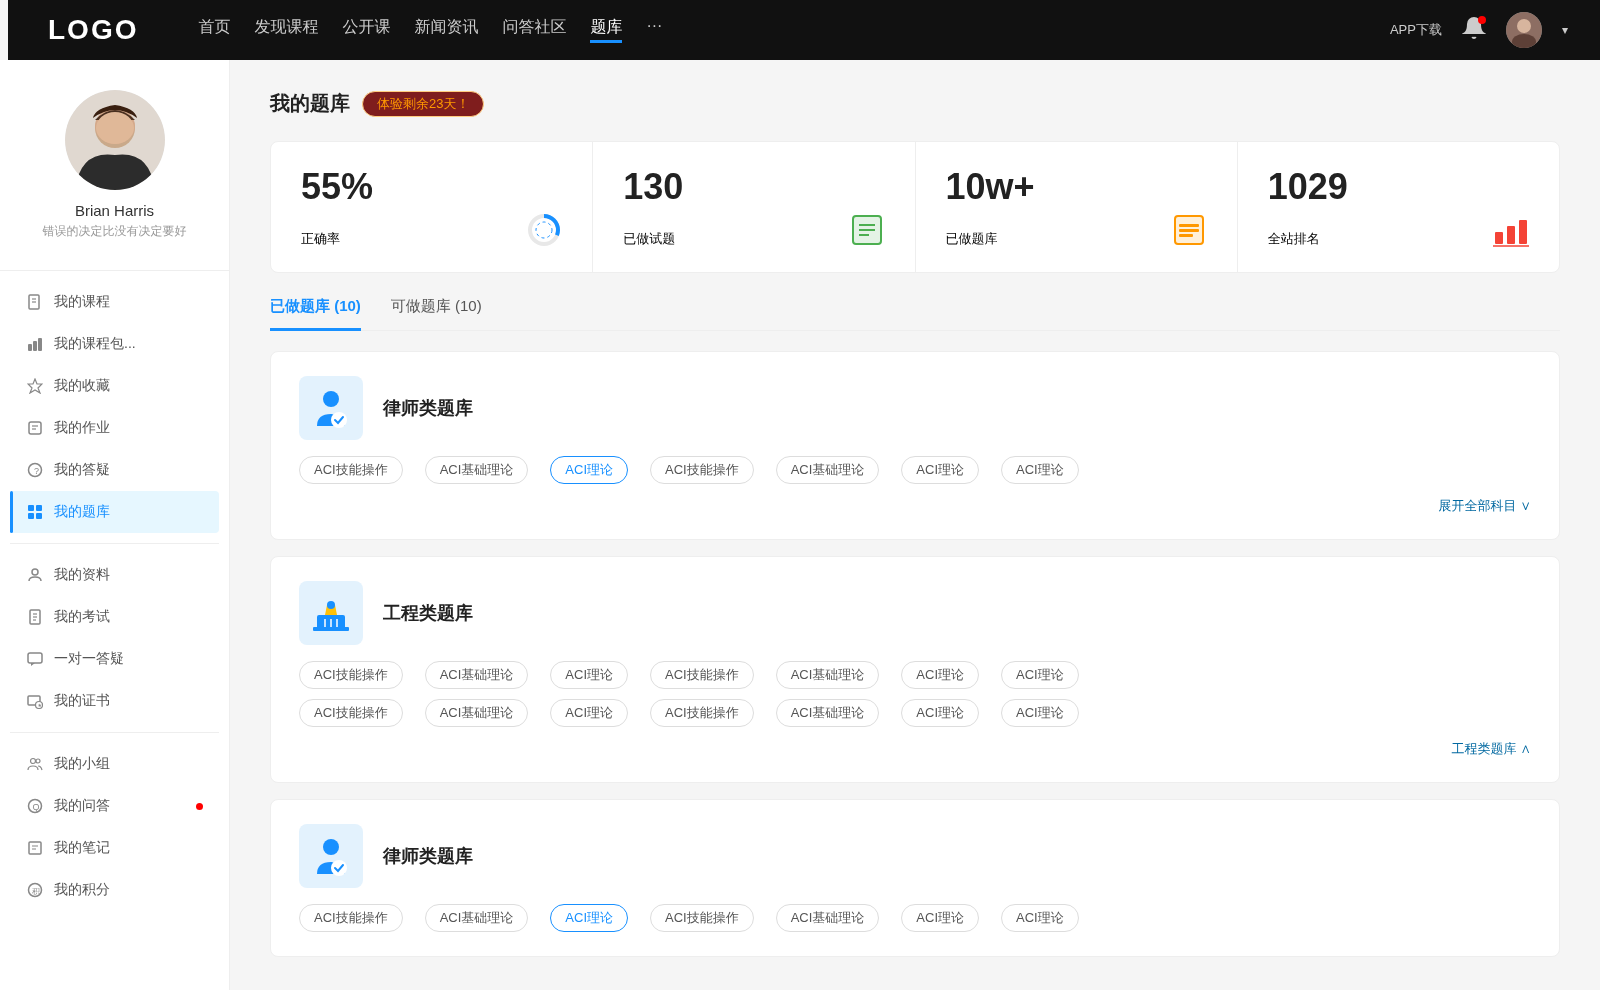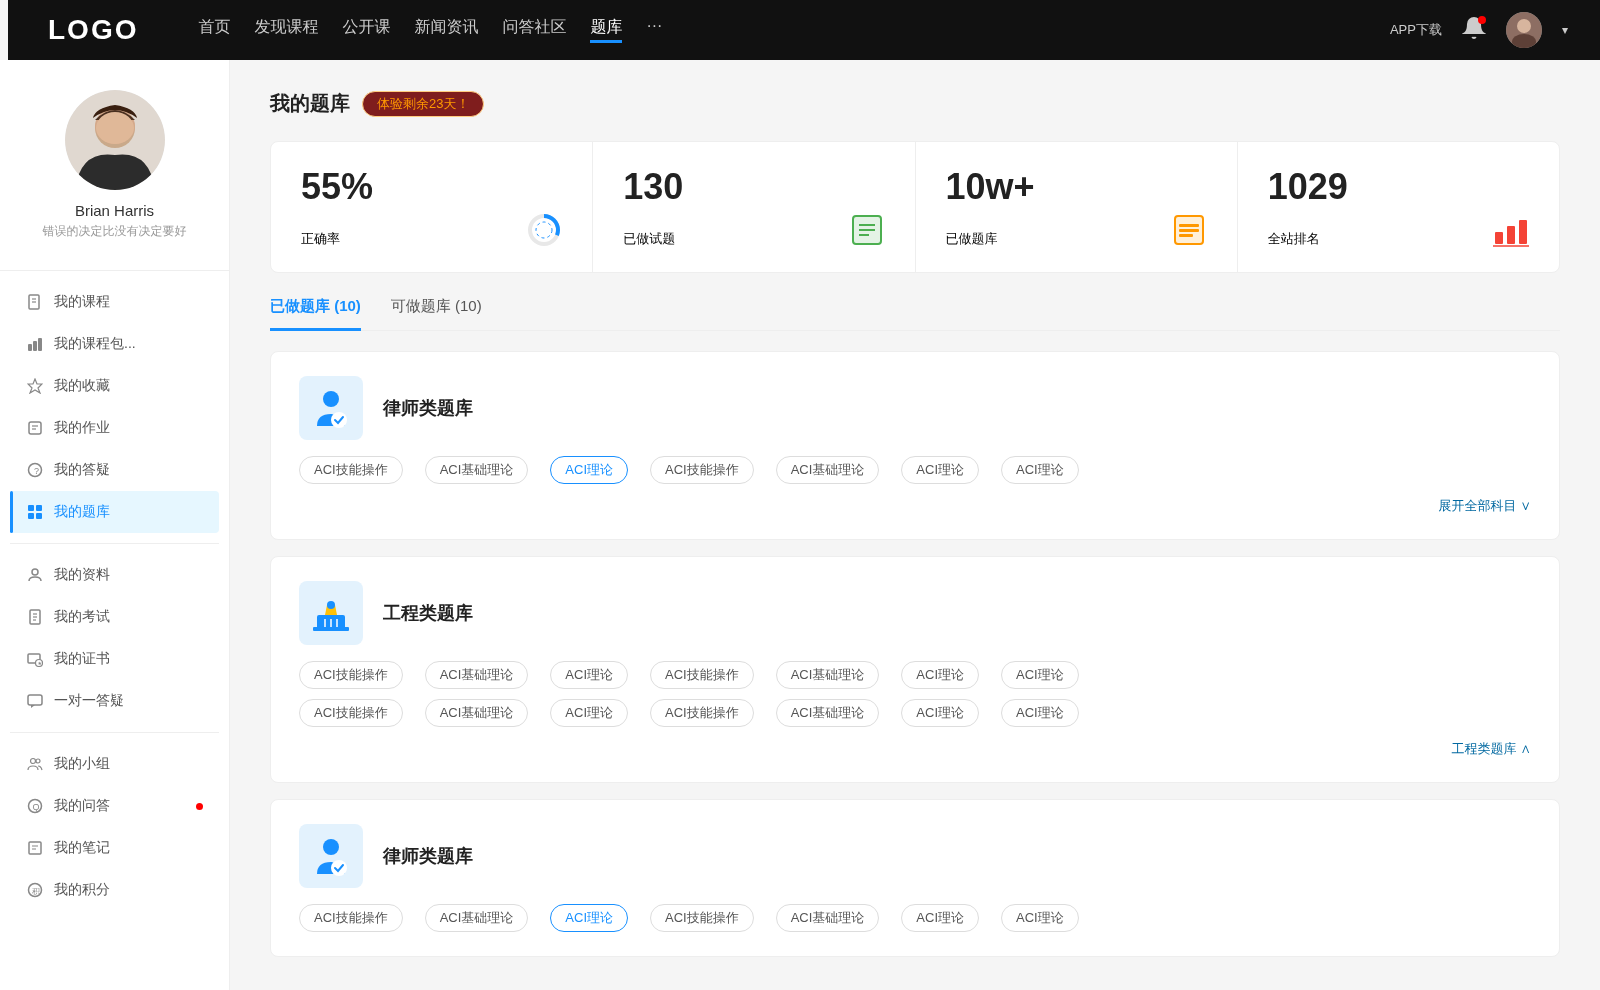--- a/index.html
+++ b/index.html
@@ -239,36 +239,36 @@
               <line x1="6" y1="8" x2="10" y2="8" stroke="#888" stroke-width="1.2"></line>
               <line x1="6" y1="11" x2="9" y2="11" stroke="#888" stroke-width="1.2"></line>
             </svg>
         </span>
         <span class="sidebar-item-label">我的考试</span>
       </div>
 
       <div class="sidebar-item">
         <span class="sidebar-item-icon">
           <svg width="16" height="16" viewBox="0 0 16 16">
+              <rect x="1" y="2" width="14" height="10" rx="2" stroke="#888" stroke-width="1.5" fill="none"></rect>
+              <path d="M4 12 L4 15 L8 12" fill="#888"></path>
+            </svg>
+        </span>
+        <span class="sidebar-item-label">一对一答疑</span>
+      </div>
+
+      <div class="sidebar-item">
+        <span class="sidebar-item-icon">
+          <svg width="16" height="16" viewBox="0 0 16 16">
               <rect x="1" y="3" width="12" height="9" rx="1" stroke="#888" stroke-width="1.5" fill="none"></rect>
               <circle cx="12" cy="12" r="3.5" fill="#fff" stroke="#888" stroke-width="1.2"></circle>
               <text x="10.5" y="14" font-size="5" fill="#888">★</text>
             </svg>
         </span>
         <span class="sidebar-item-label">我的证书</span>
-      </div>
-
-      <div class="sidebar-item">
-        <span class="sidebar-item-icon">
-          <svg width="16" height="16" viewBox="0 0 16 16">
-              <rect x="1" y="2" width="14" height="10" rx="2" stroke="#888" stroke-width="1.5" fill="none"></rect>
-              <path d="M4 12 L4 15 L8 12" fill="#888"></path>
-            </svg>
-        </span>
-        <span class="sidebar-item-label">一对一答疑</span>
       </div>
 
       <div class="sidebar-divider"></div>
 
       <div class="sidebar-item">
         <span class="sidebar-item-icon">
           <svg width="16" height="16" viewBox="0 0 16 16">
               <circle cx="6" cy="5" r="2.5" stroke="#888" stroke-width="1.2" fill="none"></circle>
               <circle cx="11" cy="5" r="2" stroke="#888" stroke-width="1.2" fill="none"></circle>
               <path d="M1 14 Q1 10 6 10 Q11 10 11 14" stroke="#888" stroke-width="1.2" fill="none"></path>

